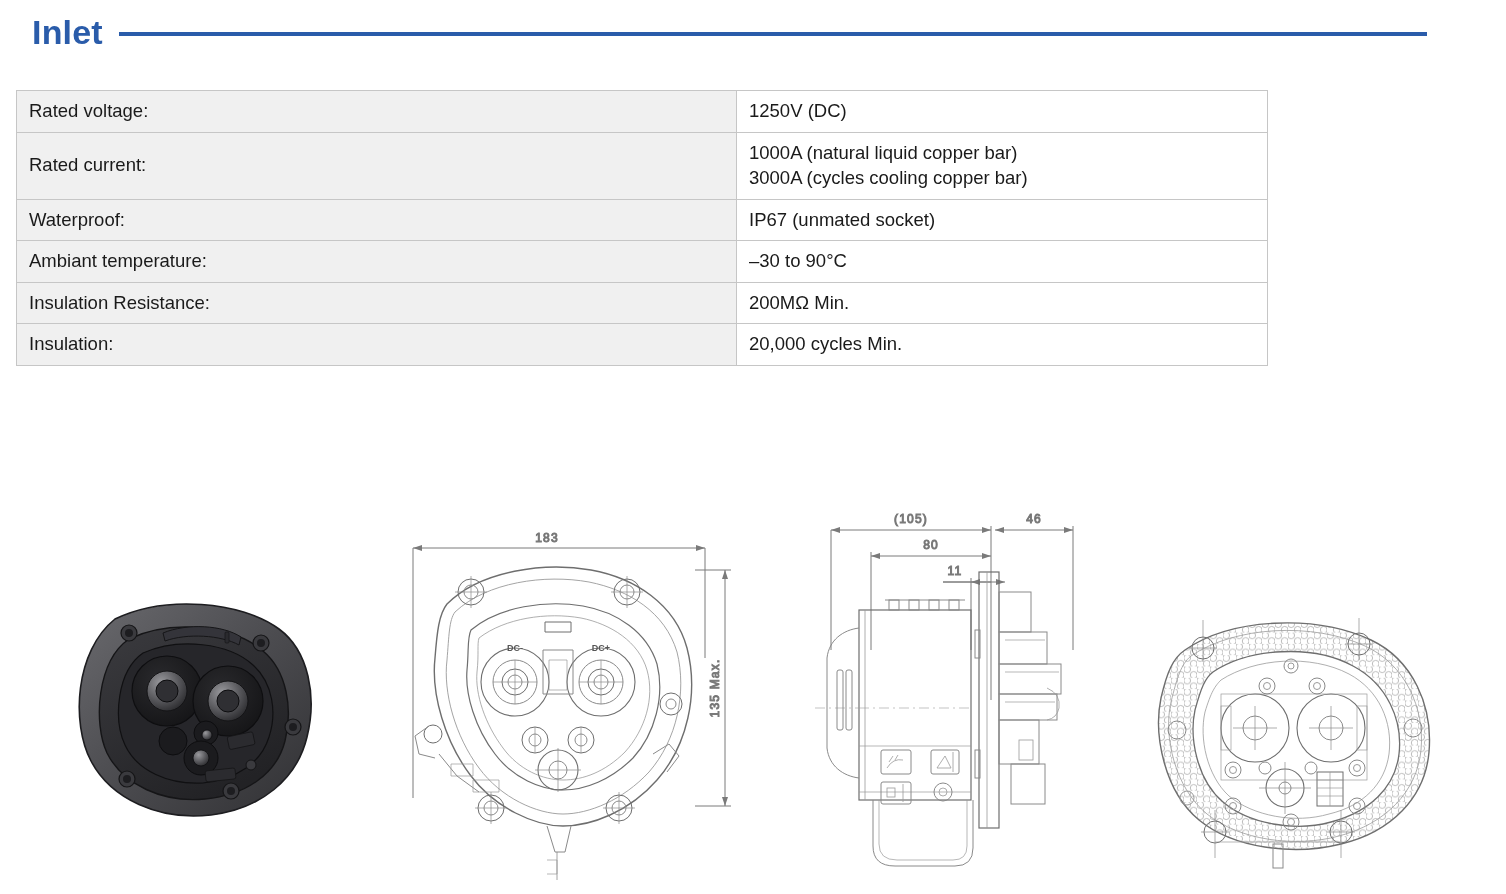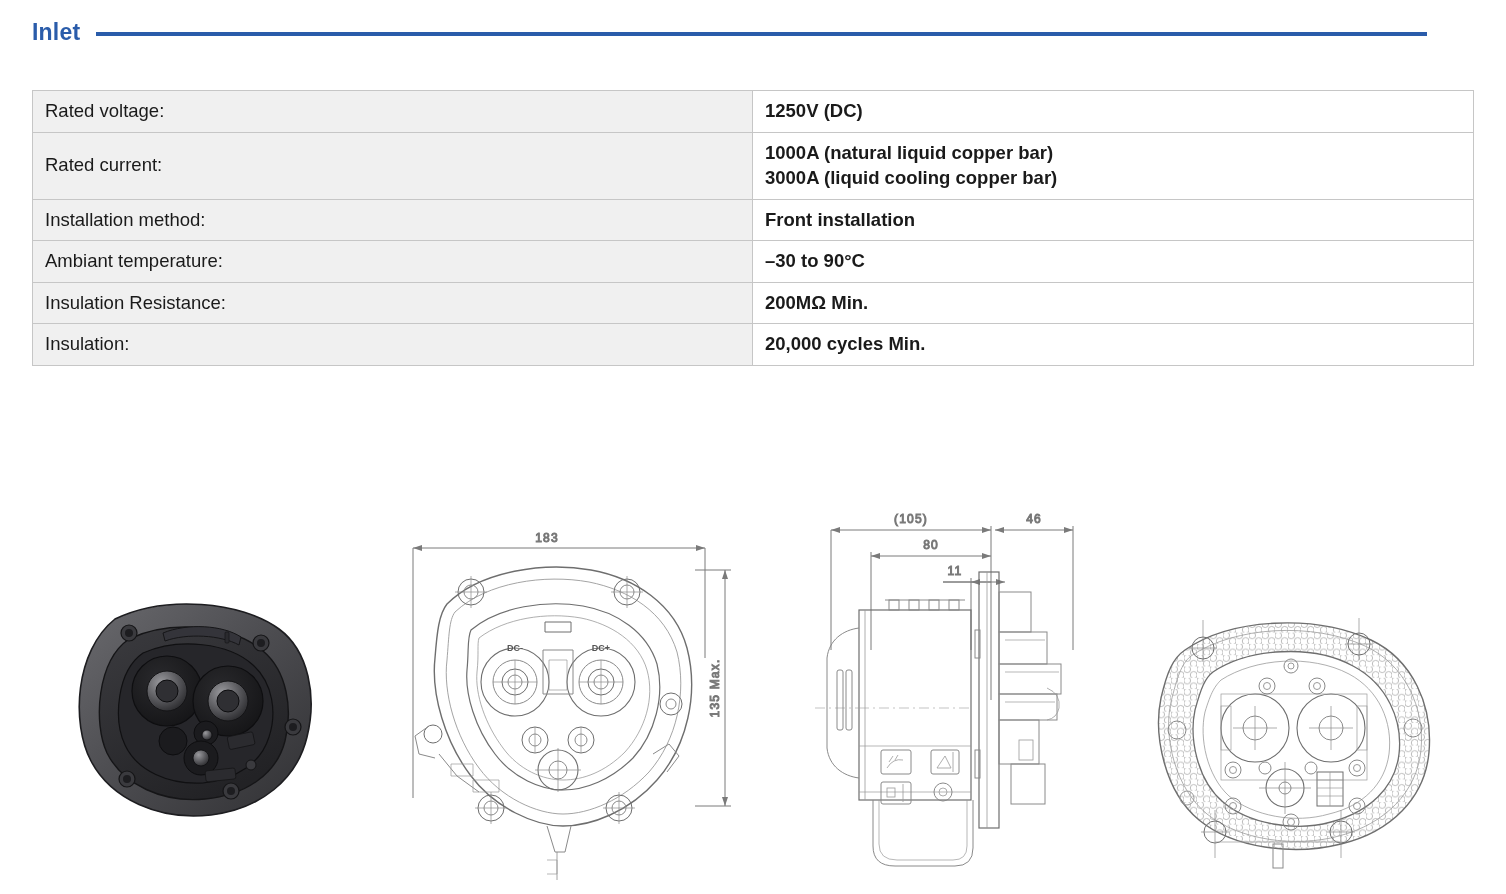--- a/index.html
+++ b/index.html
@@ -13,60 +13,60 @@
   .page { position: relative; width: 1506px; height: 894px; background:#fff; }
 
   
   .header {
     position: absolute;
     left: 32px; top: 10px;
     width: 1395px; height: 44px;
     display: flex; align-items: center;
   }
   .header-title {
-    font-size: 23px;
+    font-size: 34px;
     font-weight: 700;
     color: #2a5caa;
     letter-spacing: .2px;
     white-space: nowrap;
     line-height: 1;
   }
   .header-rule {
     flex: 1 1 auto;
     height: 4px;
     background: #2a5caa;
     margin-left: 16px;
     margin-top: 4px;
   }
 
   
   .spec-table {
     position: absolute;
-    left: 32px; top: 90px;
-    width: 1442px;
+    left: 16px; top: 90px;
+    width: 1252px;
     border-collapse: collapse;
     border: 1px solid #c6c6c6;
     table-layout: fixed;
   }
   .spec-table td {
     border: 1px solid #c6c6c6;
     font-size: 18.5px;
     color: #1a1a1a;
     padding: 7px 10px 8px 12px;
     vertical-align: middle;
     line-height: 1.38;
   }
   .spec-label {
     width: 720px;
     background: #f0f0f0;
   }
   .spec-value {
     background: #ffffff;
   }
-  .spec-value .vline { display: block; font-weight: bold; }
+  .spec-value .vline { display: block; }
 
   
   .drawings {
     position: absolute;
     left: 0; top: 490px;
     width: 1506px; height: 404px;
   }
   .fig { position: absolute; }
   .fig svg { display: block; }
 
@@ -103,27 +103,27 @@
       <tr>
         <td class="spec-label">Rated voltage:</td>
         <td class="spec-value">
           <span class="vline">1250V (DC)</span>
         </td>
       </tr>
       <tr>
         <td class="spec-label">Rated current:</td>
         <td class="spec-value">
           <span class="vline">1000A (natural liquid copper bar)</span>
-          <span class="vline">3000A (liquid cooling copper bar)</span>
+          <span class="vline">3000A (cycles cooling copper bar)</span>
         </td>
       </tr>
       <tr>
-        <td class="spec-label">Installation method:</td>
+        <td class="spec-label">Waterproof:</td>
         <td class="spec-value">
-          <span class="vline">Front installation</span>
+          <span class="vline">IP67 (unmated socket)</span>
         </td>
       </tr>
       <tr>
         <td class="spec-label">Ambiant temperature:</td>
         <td class="spec-value">
           <span class="vline">–30 to 90°C</span>
         </td>
       </tr>
       <tr>
         <td class="spec-label">Insulation Resistance:</td>

